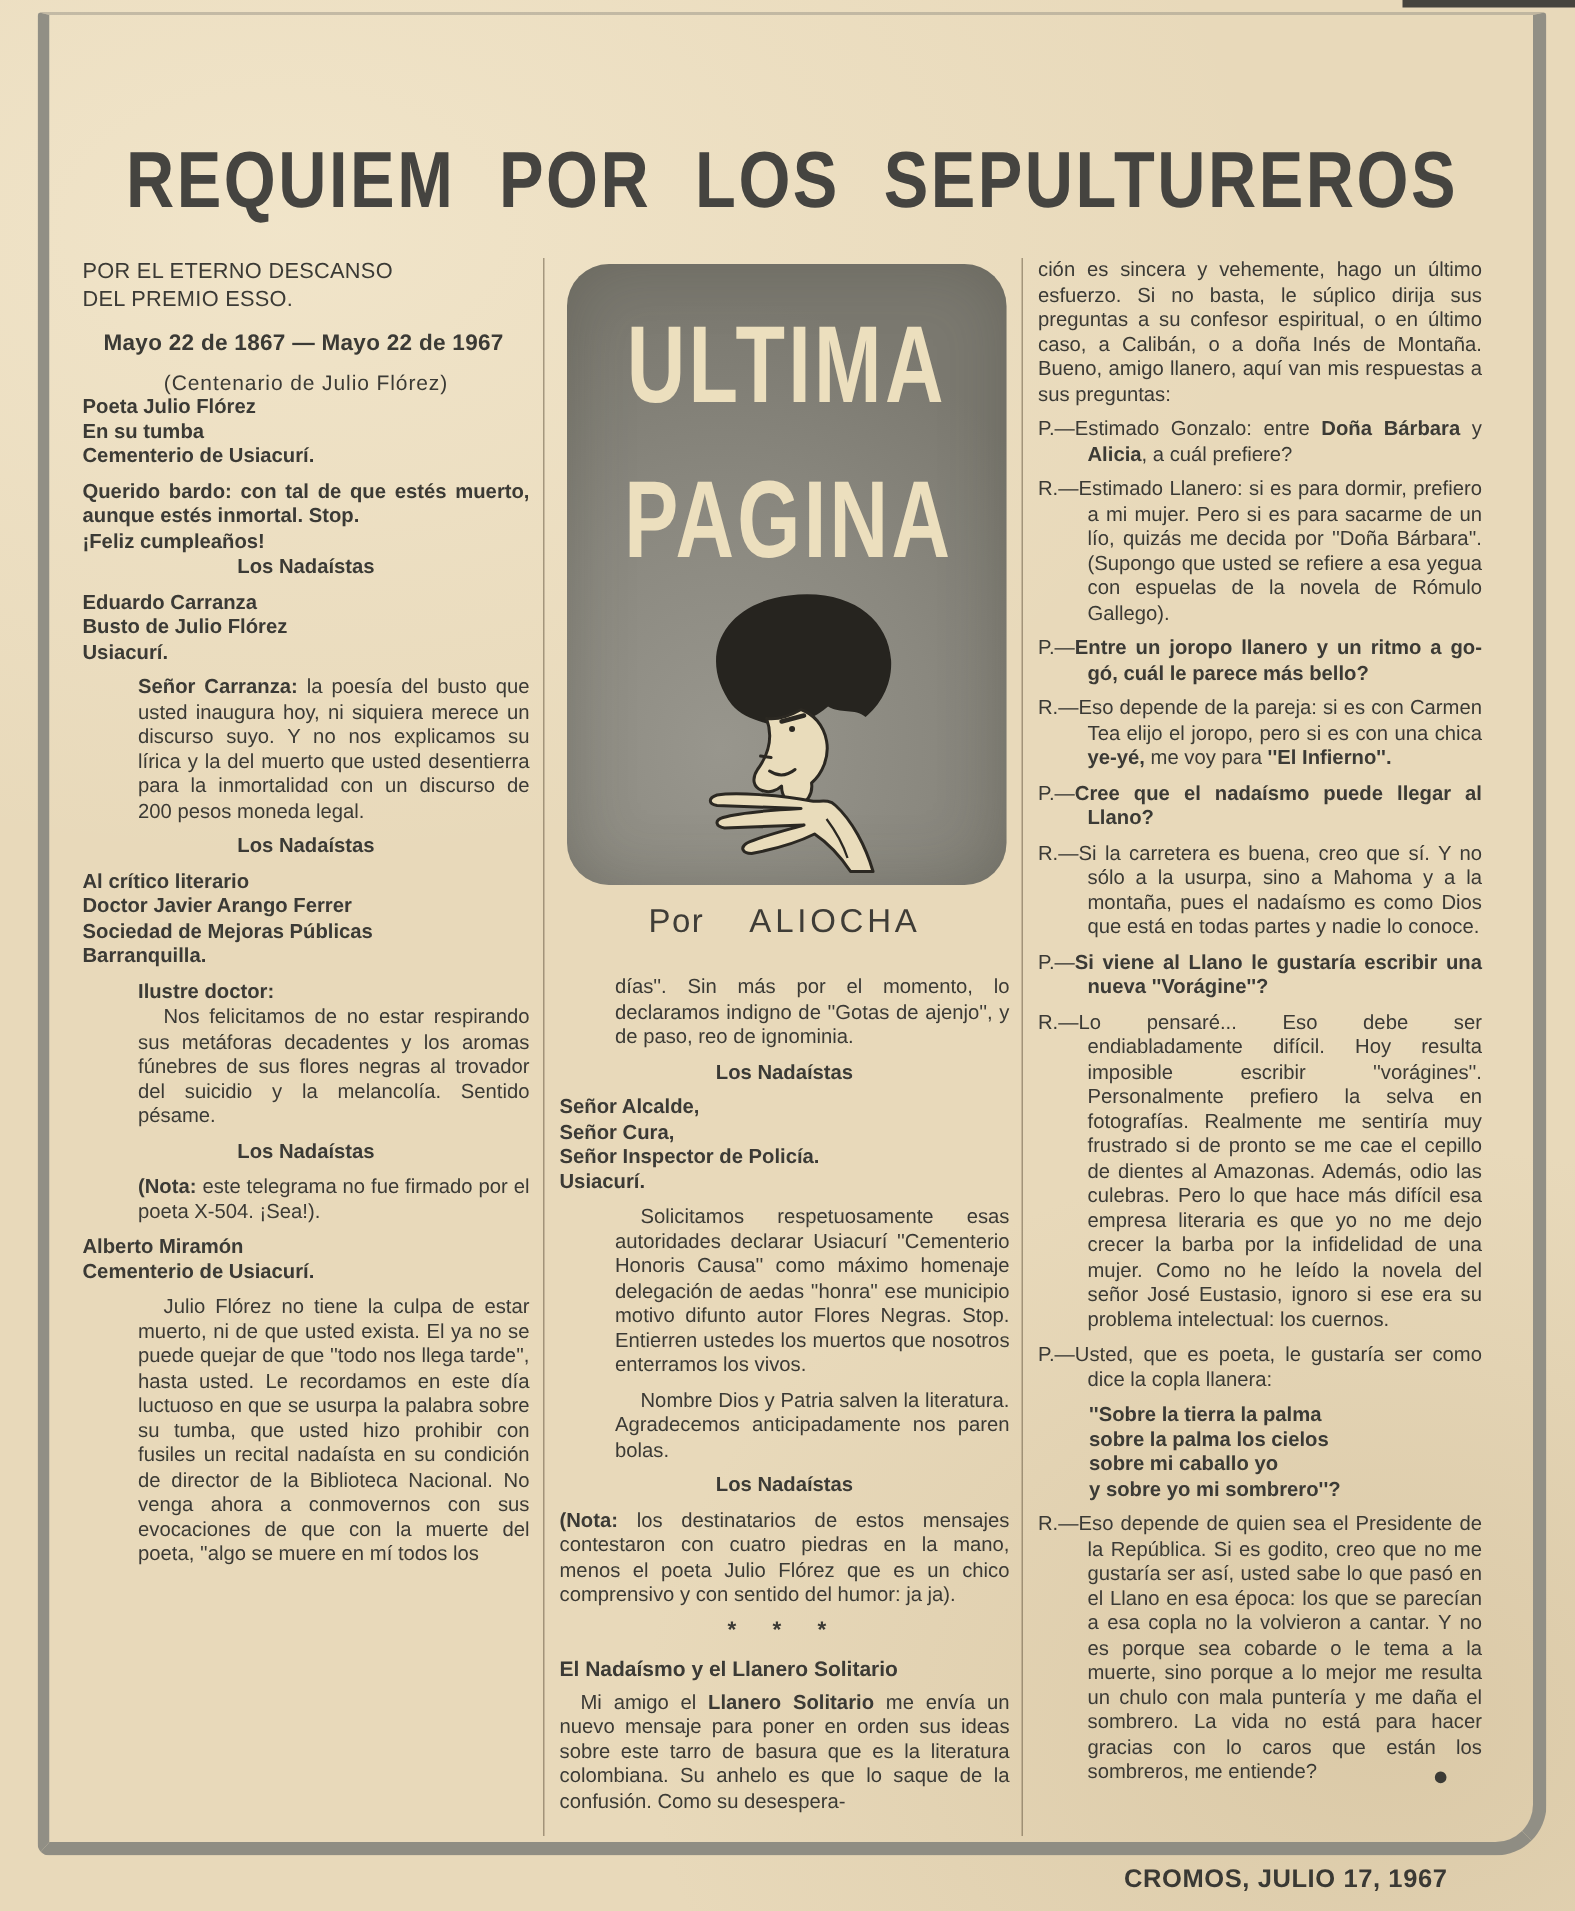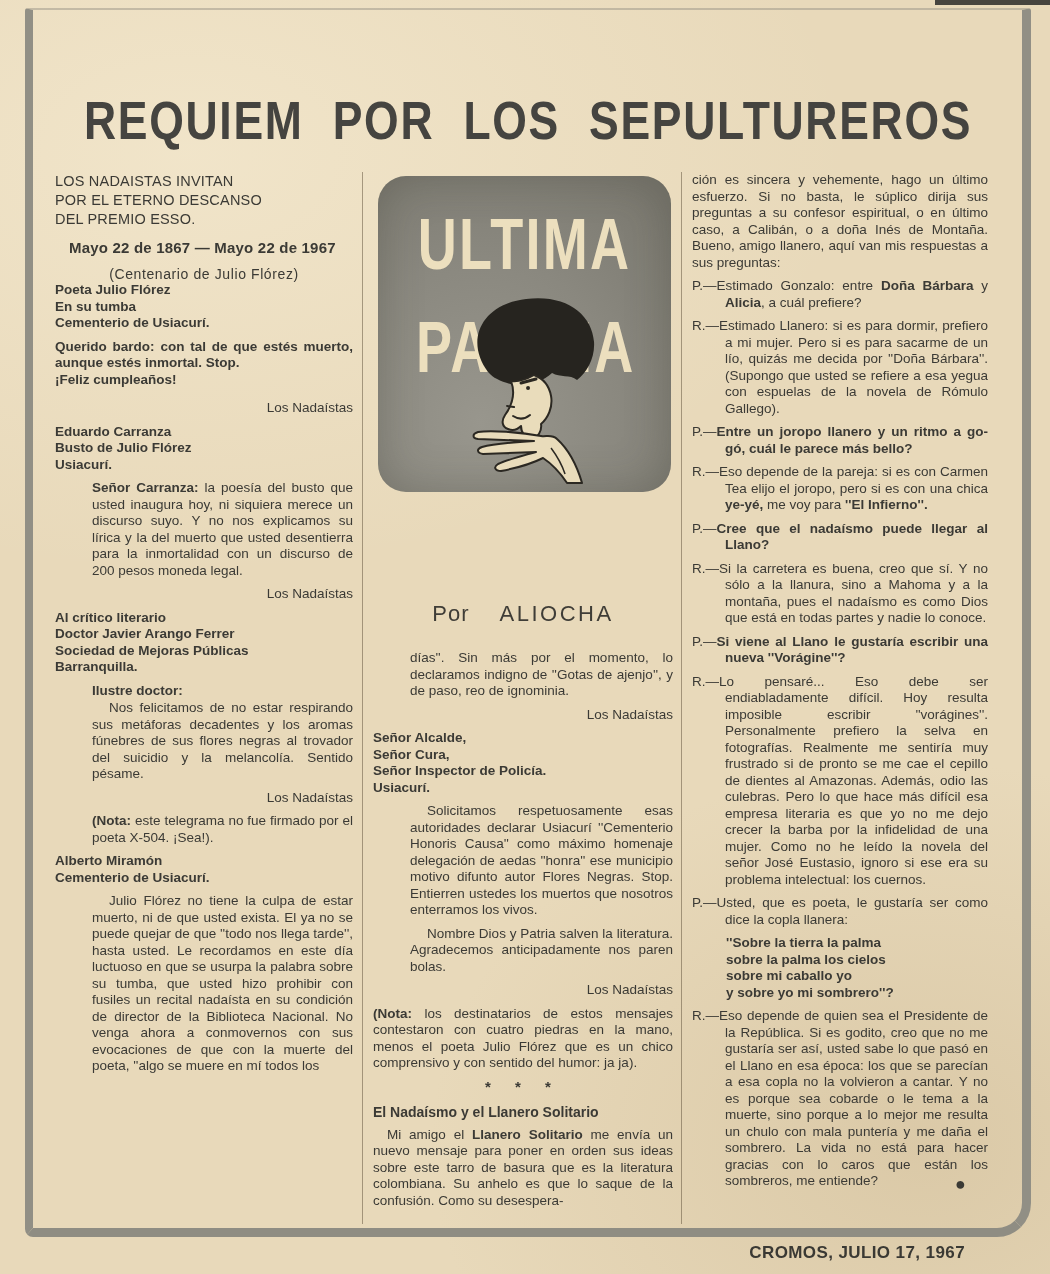--- a/index.html
+++ b/index.html
@@ -21,33 +21,33 @@
   .col{position:absolute;top:172px;font-size:13.5px;line-height:16.5px;}
   .col1{left:55px;width:298px;}
   .col3{left:692px;width:296px;}
   .col2text{left:373px;top:650px;width:300px;font-size:13.5px;line-height:16.5px;position:absolute;}
   p{margin:0 0 7px;}
   .just{text-align:justify;}
   .b{font-weight:bold;}
   .ind{margin-left:37px;}
   .fi{text-indent:17px;}
   .fi2{text-indent:14px;}
-  .sig{font-weight:normal;text-align:right;margin:0 0 7px;}
+  .sig{font-weight:bold;text-align:center;margin:0 0 7px;}
   .addr{font-weight:bold;margin:0 0 7px;}
   .intro{font-size:14.5px;line-height:19px;letter-spacing:.2px;margin:0 0 11px;}
   .date{font-size:15px;font-weight:bold;margin:0 0 9px 14px;letter-spacing:.2px;}
   .cent{margin:0 0 0;text-align:center;letter-spacing:.6px;font-size:14px;}
   .salute{margin-bottom:1px;font-weight:bold;}
   .stars{text-align:center;letter-spacing:10px;margin:2px 0 9px;font-size:15px;font-weight:bold;}
   .subhead{font-size:14px;font-weight:bold;margin-bottom:6px;}
   .qa{padding-left:33px;text-indent:-33px;}
   .verse{font-weight:bold;margin:0 0 7px 34px;}
   .a5{position:relative;}
   .endmark{position:absolute;right:0;bottom:-2px;font-size:18px;line-height:16px;}
-  .banner{position:absolute;left:378px;top:176px;width:293px;height:316px;border-radius:28px;
+  .banner{position:absolute;left:378px;top:176px;width:293px;height:414px;border-radius:28px;
     background:radial-gradient(260px 300px at 35% 78%, #98968d 0%, #8a887f 55%, #7b7970 100%);
     box-shadow:inset 0 0 45px rgba(58,56,48,.28);}
   .banner-title{position:absolute;top:16px;left:0;width:100%;text-align:center;
     transform:scaleX(.74);font-weight:bold;font-size:73px;line-height:103px;
     color:#ecdfbe;letter-spacing:3px;}
   .caric{position:absolute;left:50%;bottom:4px;transform:translateX(-46%);width:226px;height:200px;}
   .byline{position:absolute;left:373px;top:601px;width:300px;text-align:center;
     font-size:22px;color:#3f3d37;letter-spacing:1px;}
   .byline .gap{display:inline-block;width:30px;}
   .byname{letter-spacing:2.5px;}
@@ -61,32 +61,31 @@
   <div class="topdark"></div>
   <div class="frame"></div>
 
   <h1 class="headline">REQUIEM POR LOS SEPULTUREROS</h1>
 
   <div class="rule r1"></div>
   <div class="rule r2"></div>
 
   <div class="col col1">
     <div class="intro">
-      <div>LOS NADAISTAS INVITAN</div>
       <div>POR EL ETERNO DESCANSO</div>
       <div>DEL PREMIO ESSO.</div>
     </div>
     <p class="date">Mayo 22 de 1867 — Mayo 22 de 1967</p>
     <p class="cent">(Centenario de Julio Flórez)</p>
     <div class="addr">
       <div>Poeta Julio Flórez</div>
       <div>En su tumba</div>
       <div>Cementerio de Usiacurí.</div>
     </div>
-    <div class="b just" style="margin-bottom:12px">
+    <div class="b just" style="margin-bottom:1px">
       <div>Querido bardo: con tal de que estés muerto, aunque estés inmortal. Stop.</div>
       <div>¡Feliz cumpleaños!</div>
     </div>
     <p class="sig">Los Nadaístas</p>
     <div class="addr">
       <div>Eduardo Carranza</div>
       <div>Busto de Julio Flórez</div>
       <div>Usiacurí.</div>
     </div>
     <p class="ind just"><span class="b">Señor Carranza:</span><span> la poesía del busto que usted inaugura hoy, ni siquiera merece un discurso suyo. Y no nos explicamos su lírica y la del muerto que usted desentierra para la inmortalidad con un discurso de 200 pesos moneda legal.</span></p>
@@ -145,21 +144,21 @@
     <p class="just fi2"><span>Mi amigo el </span><span class="b">Llanero Solitario</span><span> me envía un nuevo mensaje para poner en orden sus ideas sobre este tarro de basura que es la literatura colombiana. Su anhelo es que lo saque de la confusión. Como su desespera-</span></p>
   </div>
 
   <div class="col col3">
     <p class="just">ción es sincera y vehemente, hago un último esfuerzo. Si no basta, le súplico dirija sus preguntas a su confesor espiritual, o en último caso, a Calibán, o a doña Inés de Montaña. Bueno, amigo llanero, aquí van mis respuestas a sus preguntas:</p>
     <p class="qa just"><span>P.—</span><span>Estimado Gonzalo: entre </span><span class="b">Doña Bárbara</span><span> y </span><span class="b">Alicia</span><span>, a cuál prefiere?</span></p>
     <p class="qa just"><span>R.—</span><span>Estimado Llanero: si es para dormir, prefiero a mi mujer. Pero si es para sacarme de un lío, quizás me decida por ''Doña Bárbara''. (Supongo que usted se refiere a esa yegua con espuelas de la novela de Rómulo Gallego).</span></p>
     <p class="qa just"><span>P.—</span><span class="b">Entre un joropo llanero y un ritmo a go-gó, cuál le parece más bello?</span></p>
     <p class="qa just"><span>R.—</span><span>Eso depende de la pareja: si es con Carmen Tea elijo el joropo, pero si es con una chica </span><span class="b">ye-yé,</span><span> me voy para </span><span class="b">''El Infierno''.</span></p>
     <p class="qa just"><span>P.—</span><span class="b">Cree que el nadaísmo puede llegar al Llano?</span></p>
-    <p class="qa just"><span>R.—</span><span>Si la carretera es buena, creo que sí. Y no sólo a la llanura, sino a Mahoma y a la montaña, pues el nadaísmo es como Dios que está en todas partes y nadie lo conoce.</span></p>
+    <p class="qa just"><span>R.—</span><span>Si la carretera es buena, creo que sí. Y no sólo a la usurpa, sino a Mahoma y a la montaña, pues el nadaísmo es como Dios que está en todas partes y nadie lo conoce.</span></p>
     <p class="qa just"><span>P.—</span><span class="b">Si viene al Llano le gustaría escribir una nueva ''Vorágine''?</span></p>
     <p class="qa just"><span>R.—</span><span>Lo pensaré... Eso debe ser endiabladamente difícil. Hoy resulta imposible escribir ''vorágines''. Personalmente prefiero la selva en fotografías. Realmente me sentiría muy frustrado si de pronto se me cae el cepillo de dientes al Amazonas. Además, odio las culebras. Pero lo que hace más difícil esa empresa literaria es que yo no me dejo crecer la barba por la infidelidad de una mujer. Como no he leído la novela del señor José Eustasio, ignoro si ese era su problema intelectual: los cuernos.</span></p>
     <p class="qa just"><span>P.—</span><span>Usted, que es poeta, le gustaría ser como dice la copla llanera:</span></p>
     <div class="verse">
       <div>''Sobre la tierra la palma</div>
       <div>sobre la palma los cielos</div>
       <div>sobre mi caballo yo</div>
       <div>y sobre yo mi sombrero''?</div>
     </div>
     <p class="qa just a5"><span>R.—</span><span>Eso depende de quien sea el Presidente de la República. Si es godito, creo que no me gustaría ser así, usted sabe lo que pasó en el Llano en esa época: los que se parecían a esa copla no la volvieron a cantar. Y no es porque sea cobarde o le tema a la muerte, sino porque a lo mejor me resulta un chulo con mala puntería y me daña el sombrero. La vida no está para hacer gracias con lo caros que están los sombreros, me entiende?</span><span class="endmark">●</span></p>

